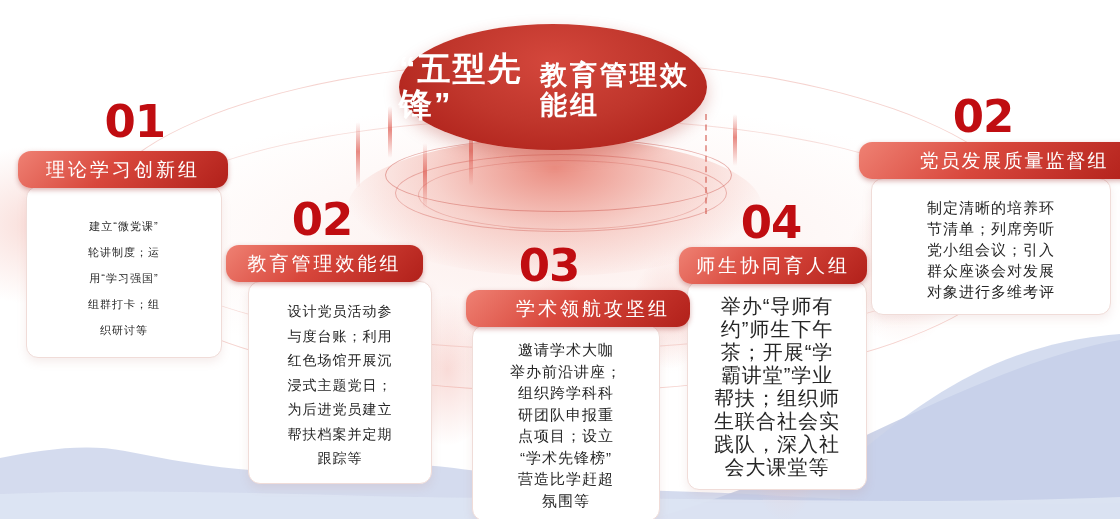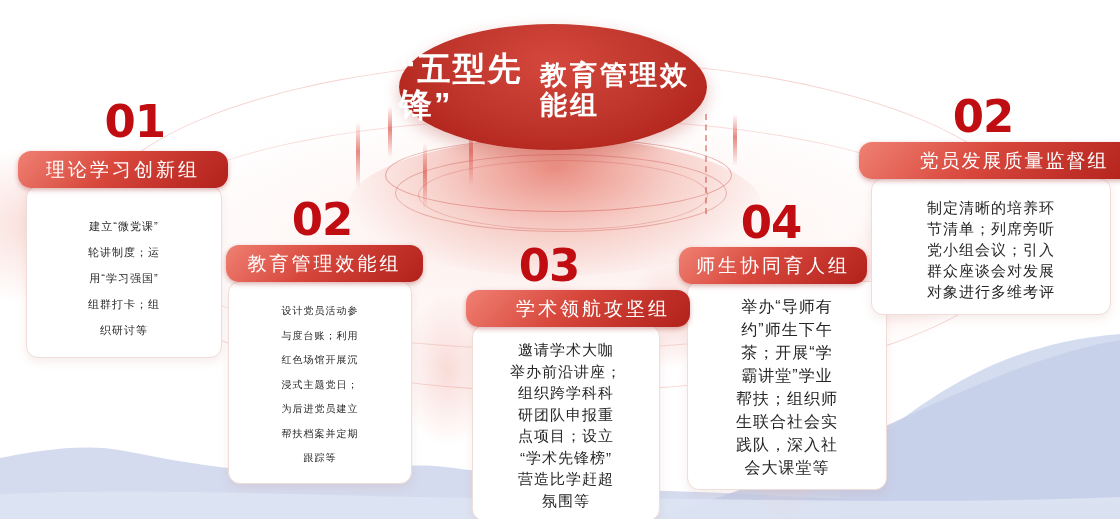--- a/index.html
+++ b/index.html
@@ -56,23 +56,23 @@
     box-shadow:0 2px 5px rgba(150,30,25,.35);}
   .pill1{left:18px;top:151px;width:210px;}
   .pill2{left:226px;top:245px;width:197px;}
   .pill3{left:466px;top:290px;width:194px;padding-left:30px;}
   .pill4{left:679px;top:247px;width:188px;}
   .pill5{left:859px;top:142px;width:246px;letter-spacing:2px;padding-left:32px;}
   .card{position:absolute;background:#ffffff;border:1px solid #f0dcd8;border-radius:12px;z-index:5;
     color:#262626;text-align:center;white-space:pre-line;font-weight:500;letter-spacing:1px;
     box-shadow:0 4px 10px rgba(190,130,120,.14);}
   .card1{left:26px;top:186px;width:186px;padding:26px 4px 14px;font-size:11px;line-height:26px;}
-  .card2{left:228px;top:281px;width:178px;padding:17px 2px 12px;font-size:10px;line-height:24.5px;}
+  .card2{left:248px;top:281px;width:178px;padding:17px 2px 12px;font-size:14px;line-height:24.5px;}
   .card3{left:472px;top:325px;width:182px;padding:13px 2px 9px;font-size:15px;line-height:21.5px;}
-  .card4{left:687px;top:281px;width:174px;padding:13px 12px 10px;font-size:16px;line-height:23px;}
+  .card4{left:687px;top:281px;width:174px;padding:13px 2px 10px;font-size:20px;line-height:23px;}
   .card5{left:871px;top:178px;width:230px;padding:18px 4px 12px;font-size:15px;line-height:21px;}
 </style>
 </head>
 <body>
 
 <div class="stage">
 
   <svg class="mountains" viewBox="0 0 1120 519" aria-hidden="true">
     <path d="M650,519 C730,498 810,462 890,424 C975,384 1050,352 1120,340 L1120,519 Z" fill="#aeb9dc" opacity="0.62"></path>
     <path d="M840,519 L840,470 C885,430 935,390 995,364 C1045,343 1085,337 1120,334 L1120,519 Z" fill="#c6d0ea" opacity="0.75"></path>

